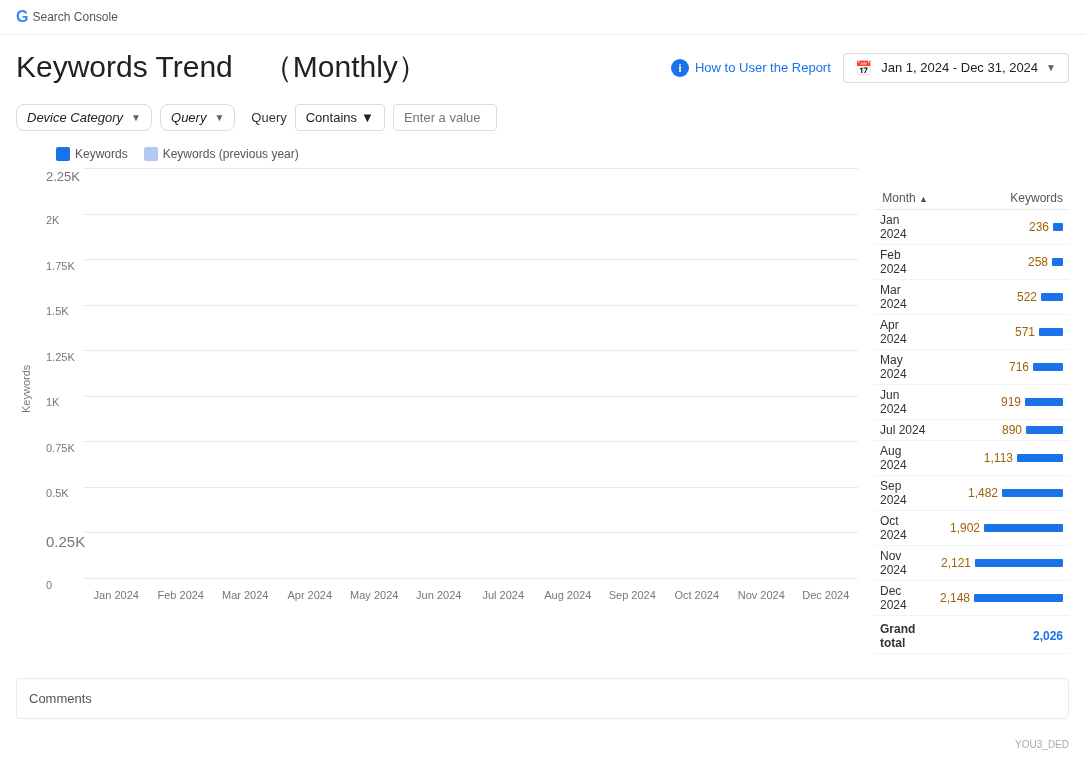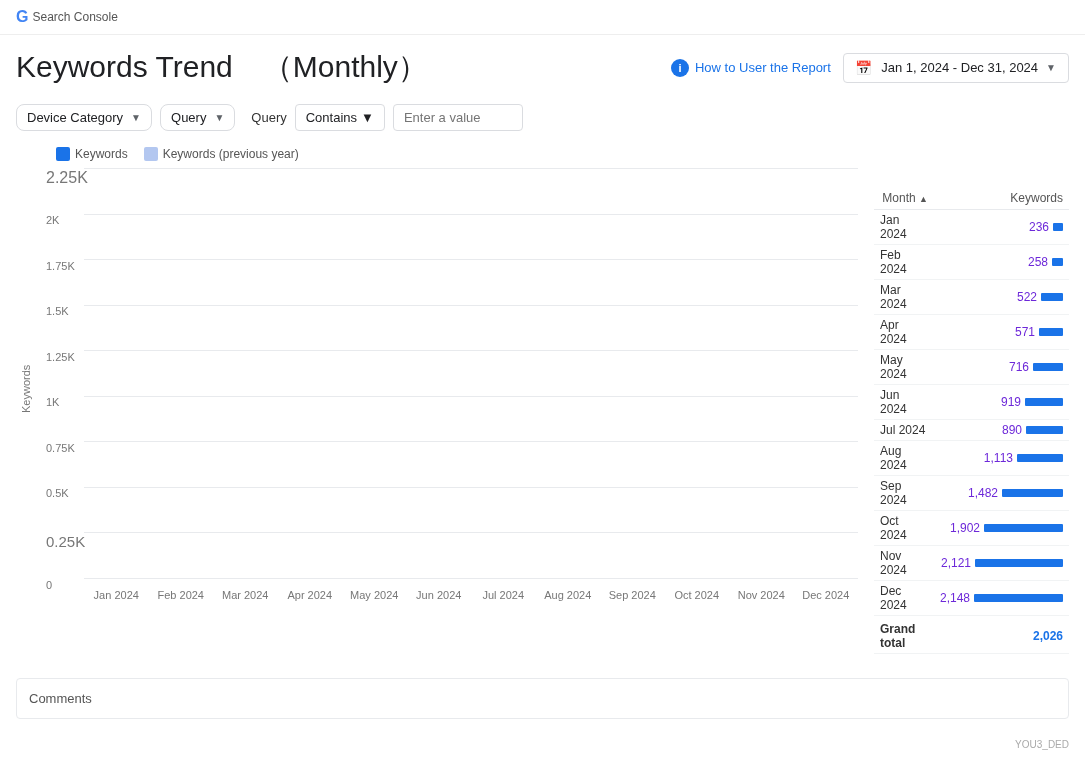--- a/index.html
+++ b/index.html
@@ -15,25 +15,25 @@
     .header-right { display: flex; align-items: center; gap: 12px; }
     .how-to-link { display: flex; align-items: center; gap: 6px; color: #1a73e8; font-size: 13px; text-decoration: none; cursor: pointer; }
     .info-icon { width: 18px; height: 18px; background: #1a73e8; border-radius: 50%; color: #fff; display: flex; align-items: center; justify-content: center; font-size: 11px; font-weight: bold; flex-shrink: 0; }
 
     .date-picker { display: flex; align-items: center; gap: 8px; border: 1px solid #dadce0; border-radius: 4px; padding: 6px 12px; cursor: pointer; background: #fff; }
     .date-picker-text { font-size: 13px; color: #202124; }
     .calendar-icon { color: #5f6368; font-size: 14px; }
     .chevron-icon { color: #5f6368; font-size: 10px; }
 
     .filters { display: flex; align-items: center; gap: 8px; padding: 8px 16px; }
-    .filter-dropdown { display: flex; align-items: center; gap: 4px; border: 1px solid #dadce0; border-radius: 8px; padding: 5px 10px; cursor: pointer; background: #fff; font-size: 13px; color: #202124; }
+    .filter-dropdown { display: flex; align-items: center; gap: 4px; border: 1px solid #dadce0; border-radius: 8px; padding: 5px 10px; cursor: pointer; background: #fff; font-size: 13px; color: #202124; font-style: italic; }
     .filter-dropdown .caret { color: #5f6368; font-size: 10px; margin-left: 4px; }
     .query-label { font-size: 13px; color: #333; margin-left: 8px; }
     .query-type-dropdown { display: flex; align-items: center; gap: 4px; border: 1px solid #dadce0; border-radius: 4px; padding: 5px 10px; cursor: pointer; background: #fff; font-size: 13px; color: #202124; }
-    .query-value-input { border: 1px solid #dadce0; border-radius: 4px; padding: 5px 10px; font-size: 13px; color: #1d4ed8; width: 130px; }
+    .query-value-input { border: 1px solid #dadce0; border-radius: 4px; padding: 5px 10px; font-size: 13px; color: #1d4ed8; width: 104px; }
 
     .chart-area { padding: 8px 16px; display: flex; gap: 16px; }
     .chart-container { flex: 1; position: relative; }
     .legend { display: flex; align-items: center; gap: 16px; margin-bottom: 8px; margin-left: 40px; }
     .legend-item { display: flex; align-items: center; gap: 5px; font-size: 12px; color: #555; }
     .legend-color { width: 14px; height: 14px; border-radius: 2px; }
 
     .chart-wrapper { display: flex; position: relative; height: 440px; }
     .y-axis-label { writing-mode: vertical-rl; transform: rotate(180deg); font-size: 11px; color: #777; display: flex; align-items: center; justify-content: center; width: 20px; }
     .chart-inner { flex: 1; position: relative; margin-left: 8px; }
@@ -45,21 +45,21 @@
     .bar-group { display: flex; align-items: flex-end; gap: 1px; flex: 1; justify-content: center; }
     .bar { border-radius: 1px 1px 0 0; }
     .x-labels { position: absolute; bottom: 0; left: 40px; right: 0; height: 28px; display: flex; justify-content: space-around; align-items: center; }
     .x-label { font-size: 11px; color: #777; text-align: center; flex: 1; }
 
     .table-container { width: 195px; flex-shrink: 0; margin-top: 40px; }
     .data-table { width: 100%; border-collapse: collapse; font-size: 12px; }
     .data-table th { text-align: right; padding: 4px 6px; color: #555; font-weight: 500; border-bottom: 1px solid #e8eaed; white-space: nowrap; }
     .data-table td { padding: 3px 6px; border-bottom: 1px solid #f1f3f4; }
     .data-table td:first-child { color: #333; }
-    .data-table td:last-child { color: #6d28d9; text-align: right; }
+    .data-table td:last-child { color: #a16207; text-align: right; }
     .bar-cell { display: flex; align-items: center; gap: 4px; justify-content: flex-end; }
     .mini-bar { height: 8px; background: #1a73e8; border-radius: 1px; display: inline-block; }
     .sort-arrow { font-size: 9px; color: #555; }
     .grand-total-row td { font-weight: bold; border-top: 1px solid #e8eaed; padding-top: 6px; }
     .grand-total-row td:last-child { color: #1a73e8; }
 
     .comments-section { margin: 16px; border: 1px solid #e8eaed; border-radius: 4px; padding: 12px; }
     .comments-label { font-size: 13px; color: #555; }
 
     .footer { display: flex; justify-content: flex-end; padding: 4px 16px; }
@@ -156,21 +156,21 @@
             </div>
             <div class="y-tick" style="bottom: 77.7778%; position: absolute; left: 0px; right: 0px; display: flex; align-items: center;">
               <span class="y-tick-label" style="position: absolute; left: -38px; font-size: 11px; color: rgb(119, 119, 119); transform: translateY(50%); white-space: nowrap;">1.75K</span>
               <div class="y-tick-line" style="flex: 1 1 0%; border-top: 1px solid rgb(232, 234, 237);"></div>
             </div>
             <div class="y-tick" style="bottom: 88.8889%; position: absolute; left: 0px; right: 0px; display: flex; align-items: center;">
               <span class="y-tick-label" style="position: absolute; left: -38px; font-size: 11px; color: rgb(119, 119, 119); transform: translateY(50%); white-space: nowrap;">2K</span>
               <div class="y-tick-line" style="flex: 1 1 0%; border-top: 1px solid rgb(232, 234, 237);"></div>
             </div>
             <div class="y-tick" style="bottom: 100%; position: absolute; left: 0px; right: 0px; display: flex; align-items: center;">
-              <span class="y-tick-label" style="position: absolute; left: -38px; font-size: 16px; color: rgb(119, 119, 119); transform: translateY(50%); white-space: nowrap;">2.25K</span>
+              <span class="y-tick-label" style="position: absolute; left: -38px; font-size: 13px; color: rgb(119, 119, 119); transform: translateY(50%); white-space: nowrap;">2.25K</span>
               <div class="y-tick-line" style="flex: 1 1 0%; border-top: 1px solid rgb(232, 234, 237);"></div>
             </div>
           </div>
 
         <div class="bars-container" id="bars-container">
             <div class="bar-group" style="display: flex; align-items: flex-end; flex: 1 1 0%; justify-content: center; gap: 2px;">
               <div class="bar" style="width: 18px; height: 10.4889%; background: rgb(26, 115, 232); border-radius: 1px 1px 0px 0px;"></div>
             </div>
             <div class="bar-group" style="display: flex; align-items: flex-end; flex: 1 1 0%; justify-content: center; gap: 2px;">
               <div class="bar" style="width: 18px; height: 11.4667%; background: rgb(26, 115, 232); border-radius: 1px 1px 0px 0px;"></div>

